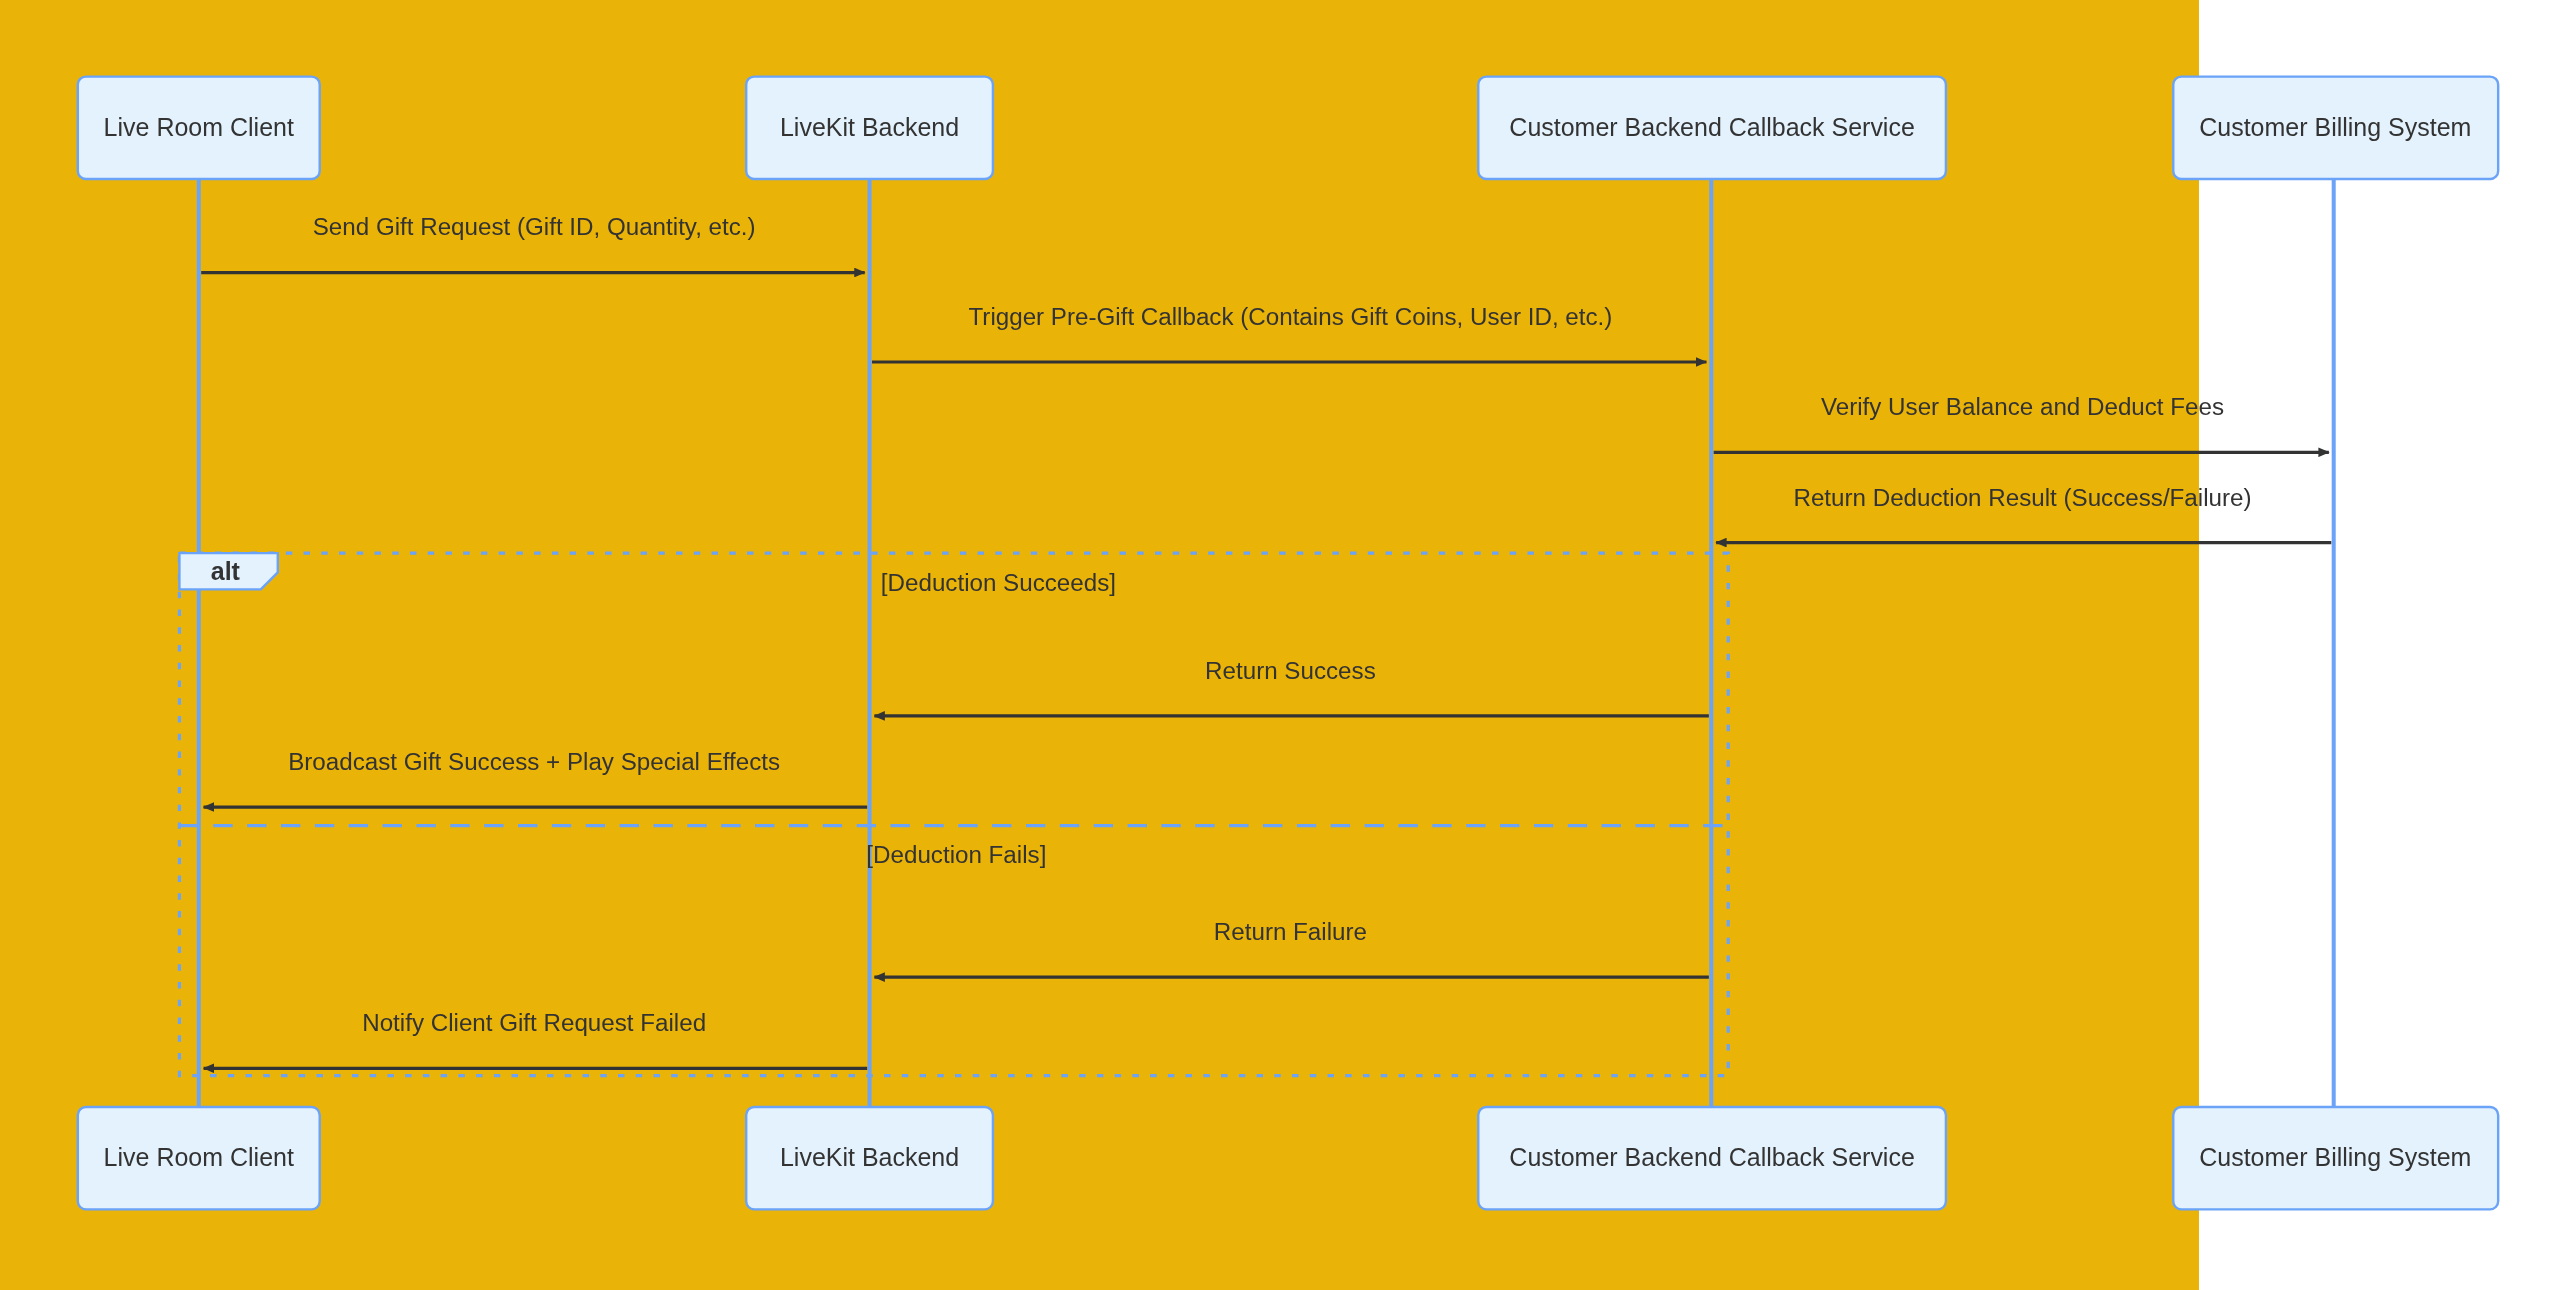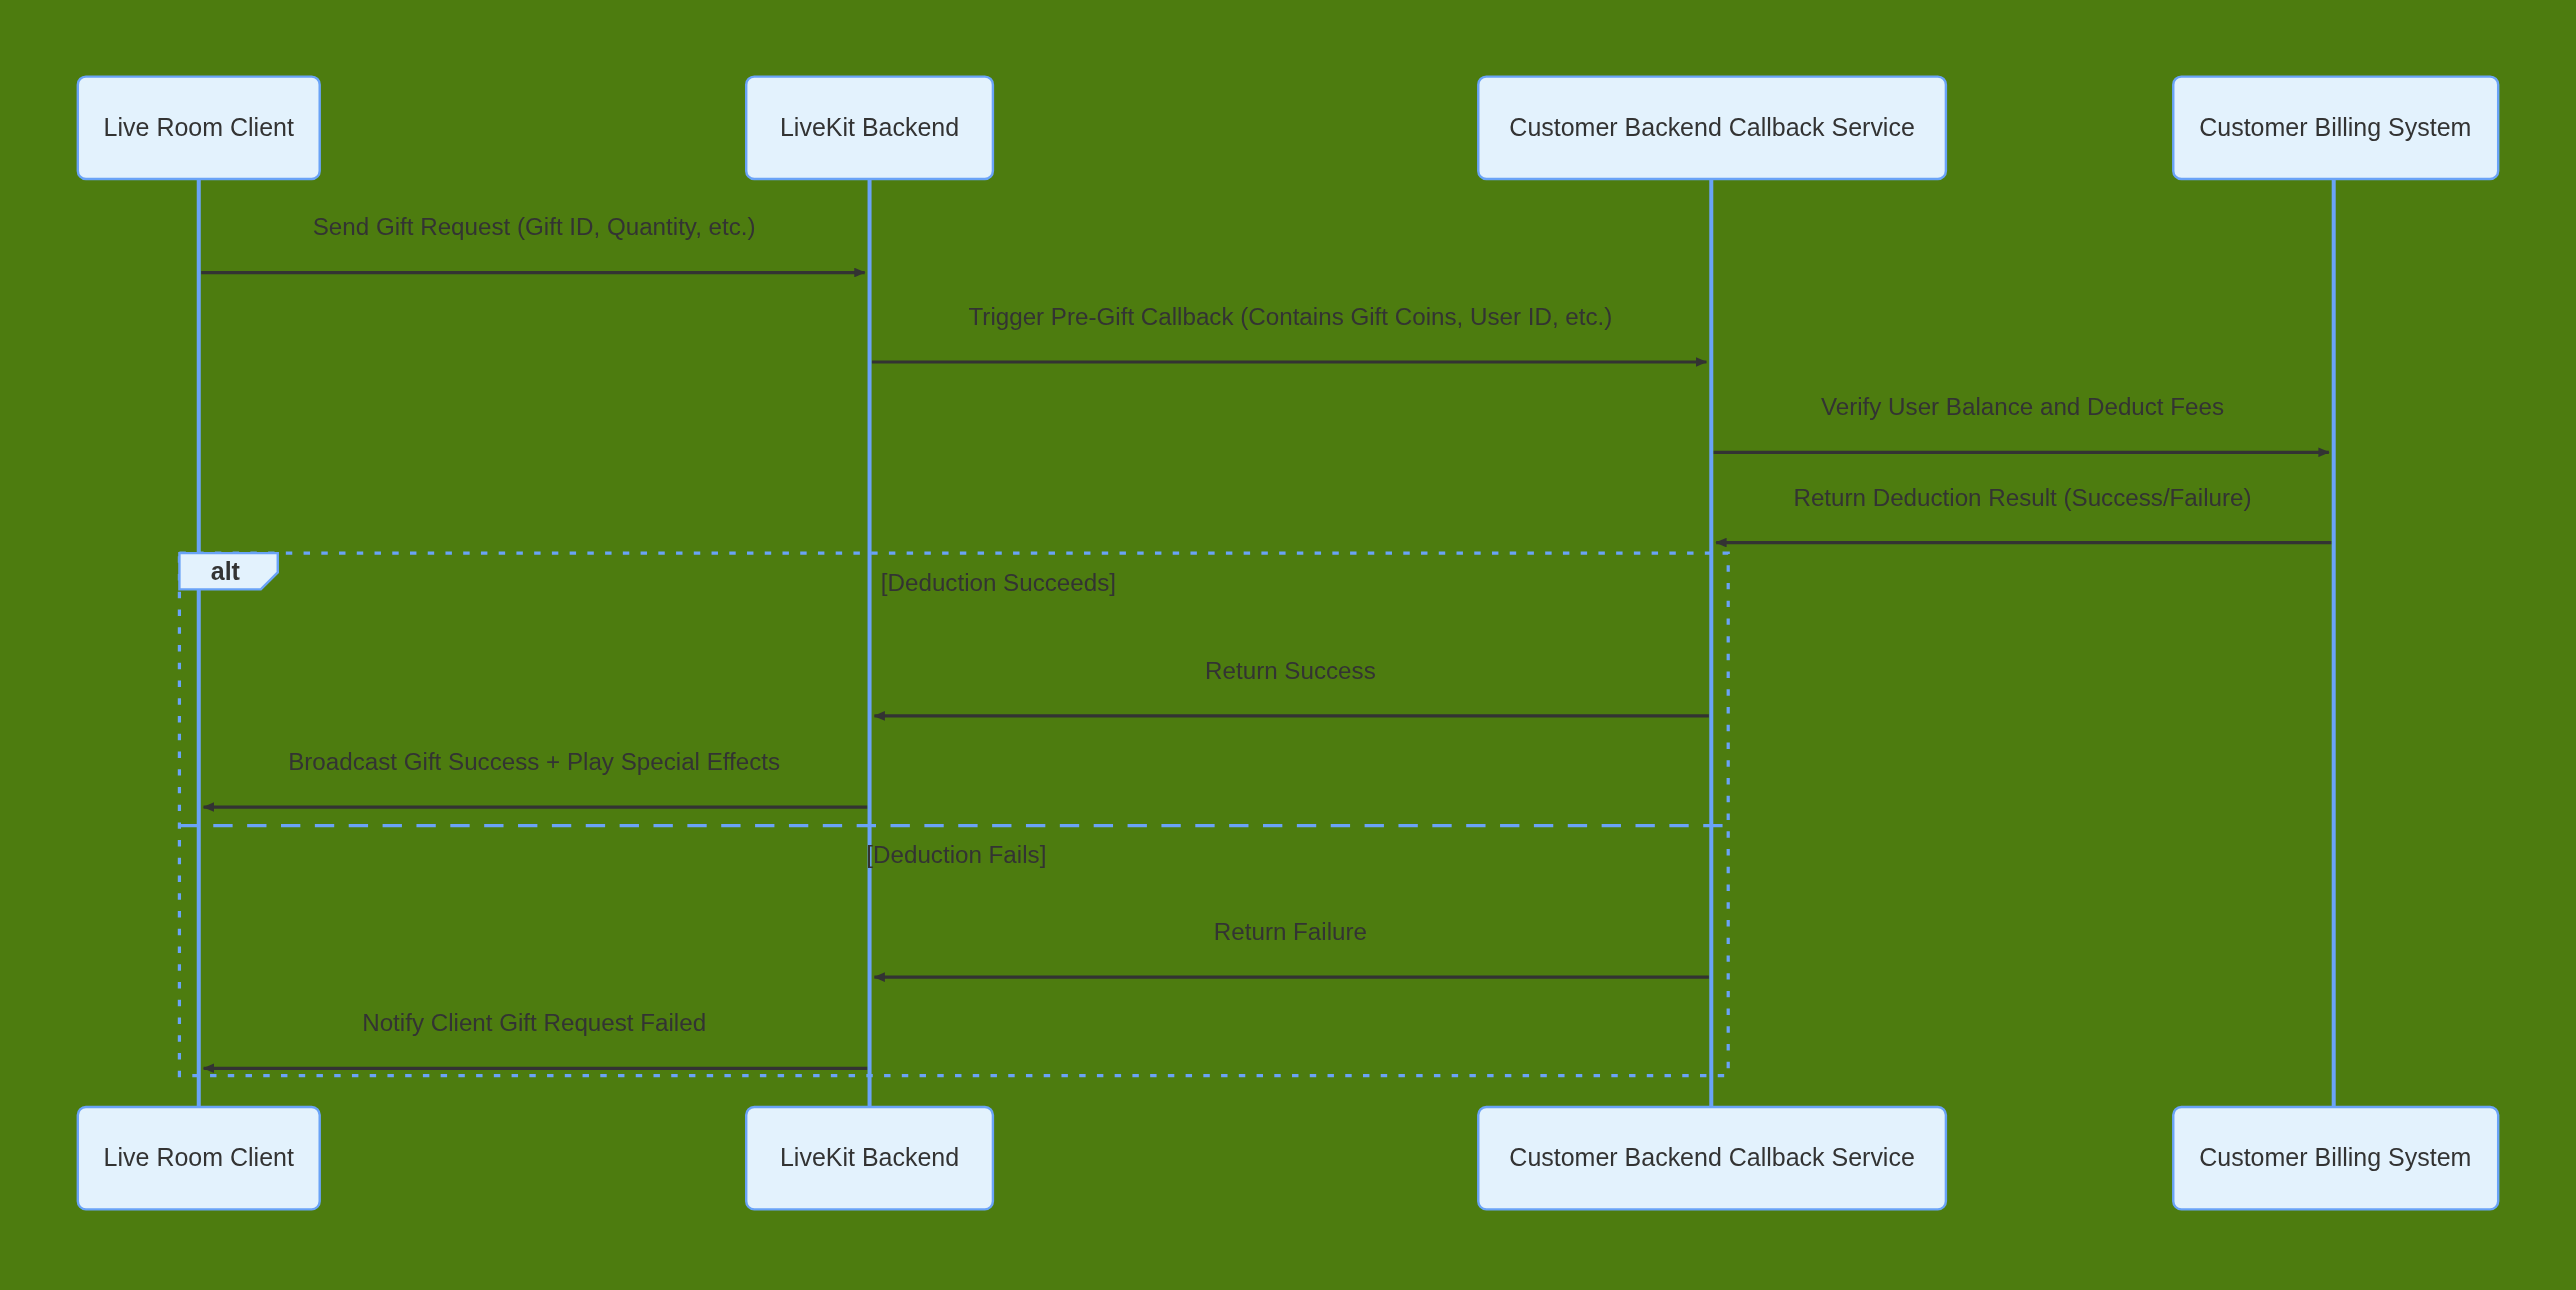--- a/index.html
+++ b/index.html
@@ -1,17 +1,17 @@
 <!DOCTYPE html>
 <html style="font-size:13px"><head>
 <meta charset="utf-8">
 <style>
   html,body{margin:0;padding:0;background:#ffffff;}
   body{width:2576px;height:1290px;font-family:"Liberation Sans",sans-serif;overflow:hidden;}
-  #stage{position:relative;width:2576px;height:1290px;background:#4d7c0f;}
+  #stage{position:relative;width:2199px;height:1290px;background:#eab308;}
   svg.diagram{position:absolute;inset:0;width:2576px;height:1290px;display:block;}
   .actor-label{
     font-family:"Liberation Sans",sans-serif;
     font-size:31px;
     fill:#333333;
     text-anchor:middle;
     dominant-baseline:middle;
   }
   .msg-label{
     font-family:"Liberation Sans",sans-serif;

